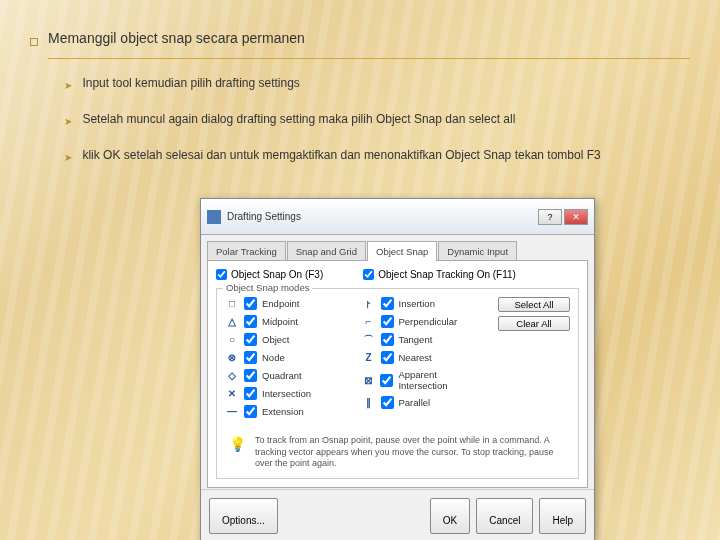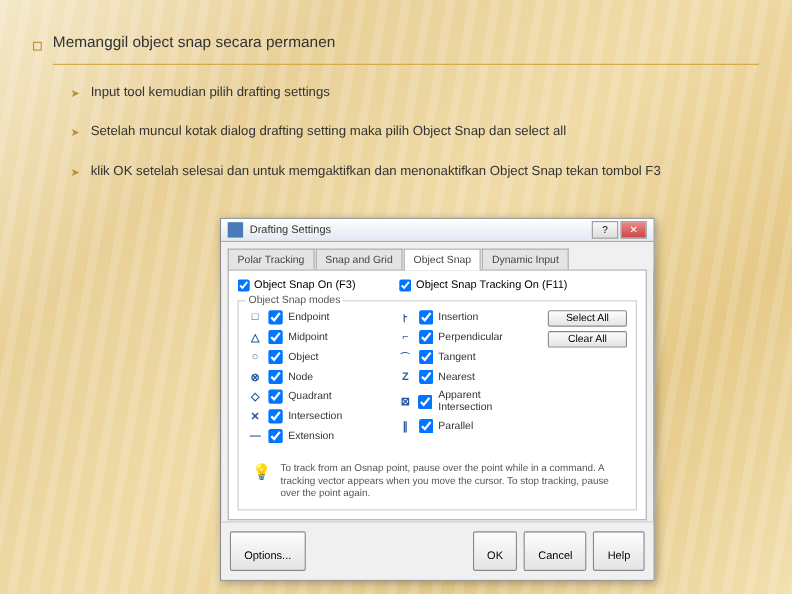--- a/index.html
+++ b/index.html
@@ -6,21 +6,21 @@
 body{width:720px;height:540px;font-family:Arial,sans-serif;font-size:11px;background:linear-gradient(135deg,#f5e8c8 0%,#e8d098 25%,#f0dba8 50%,#e5c988 75%,#f2e0b0 100%);overflow:hidden;position:relative}
 .stripes{position:absolute;inset:0;background:repeating-linear-gradient(100deg,rgba(255,255,255,0.15) 0px,rgba(255,255,255,0.15) 8px,transparent 8px,transparent 20px)}
 .slide{position:relative;padding:30px 30px 0 30px}
 .b1{display:flex;align-items:flex-end;gap:10px;margin-bottom:12px}
 .sq{width:8px;height:8px;border:1.5px solid #b89030;margin-top:4px;flex-shrink:0}
 .h1{font-size:14px;color:#333}
 .uline{border-bottom:1px solid #d4a540;margin:2px 0 14px 18px}
 .sub{margin-left:34px;display:flex;align-items:flex-start;gap:10px;margin-bottom:14px;line-height:1.8;color:#333;font-size:12px}
 .arr{color:#b89030;font-size:10px;margin-top:4px;flex-shrink:0}
 .dlg{position:absolute;left:200px;top:198px;width:395px;background:#f0f0f0;border:1px solid #888;box-shadow:2px 2px 8px rgba(0,0,0,0.3);font-size:10px}
-.tbar{background:linear-gradient(#fff,#e0e8f0);height:21px;display:flex;align-items:center;padding:0 6px;border-bottom:1px solid #aaa}
+.tbar{background:linear-gradient(#fff,#e0e8f0);height:36px;display:flex;align-items:center;padding:0 6px;border-bottom:1px solid #aaa}
 .tico{width:14px;height:14px;background:#4a7ab8;margin-right:6px}
 .ttl{flex:1;color:#333}
 .wbtn{width:24px;height:16px;margin-left:2px;border:1px solid #999;background:linear-gradient(#f8f8f8,#ddd);font-size:9px;text-align:center;line-height:14px}
 .wbtn.cls{background:linear-gradient(#e88,#c44);color:#fff}
 .tabs{display:flex;padding:6px 6px 0 6px;gap:1px;background:#f0f0f0}
 .tab{padding:4px 8px;background:#e4e4e4;border:1px solid #aaa;border-bottom:none;font-size:9.5px;color:#444}
 .tab.act{background:#fff;position:relative;z-index:2}
 .pane{background:#fff;margin:0 6px;border:1px solid #aaa;padding:8px;position:relative;top:-1px}
 .toprow{display:flex;gap:40px;margin-bottom:8px}
 .cb{display:flex;align-items:flex-end;gap:4px}
@@ -48,21 +48,21 @@
   <div class="sq"></div>
   <div class="h1">Memanggil object snap secara permanen</div>
  </div>
  <div class="uline"></div>
  <div class="sub">
       <span class="arr">➤</span>
       <span>Input tool kemudian pilih drafting settings</span>
     </div>
  <div class="sub">
       <span class="arr">➤</span>
-      <span>Setelah muncul kotak dialog drafting setting maka pilih Object Snap dan select all</span>
+      <span>Setelah muncul again dialog drafting setting maka pilih Object Snap dan select all</span>
     </div>
  <div class="sub">
       <span class="arr">➤</span>
       <span>klik  OK  setelah selesai  dan untuk memgaktifkan dan menonaktifkan Object Snap tekan tombol F3</span>
     </div>
 </div>
 
 <div class="dlg">
  <div class="tbar">
   <div class="tico"></div>

